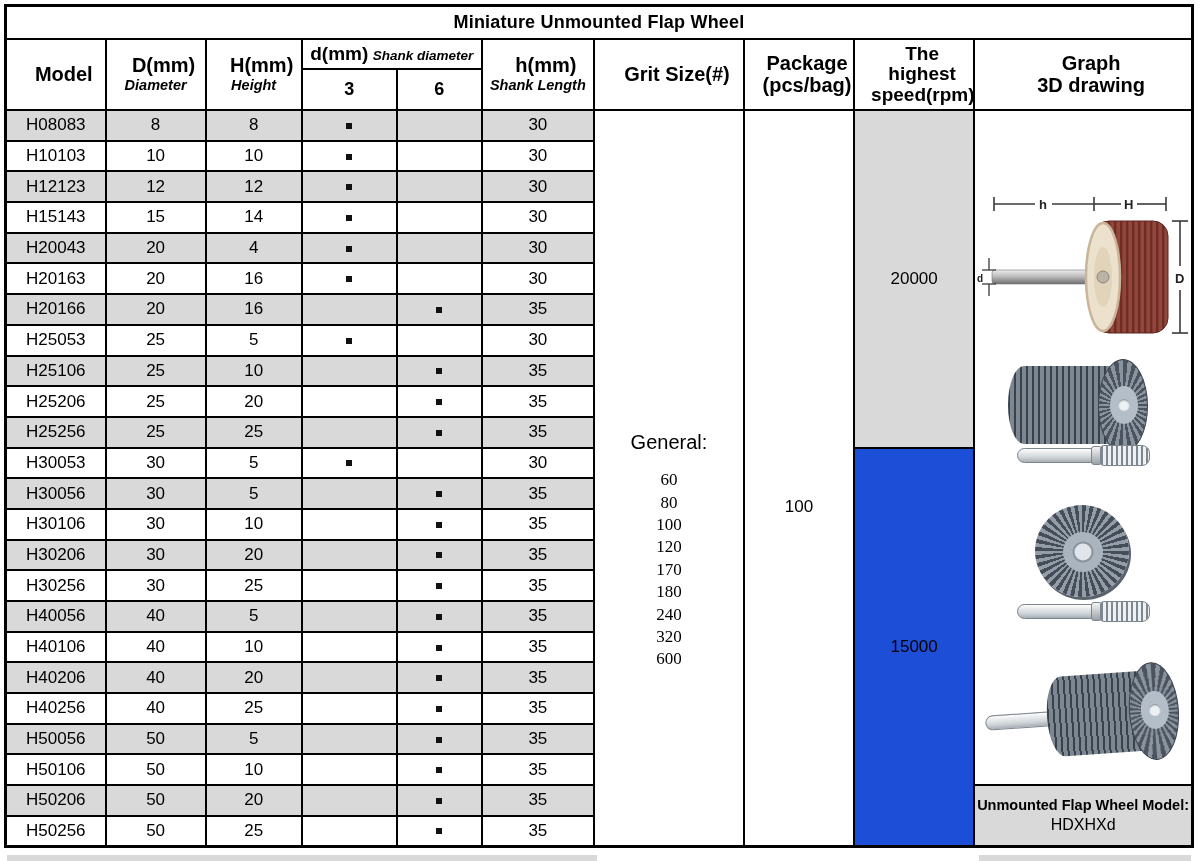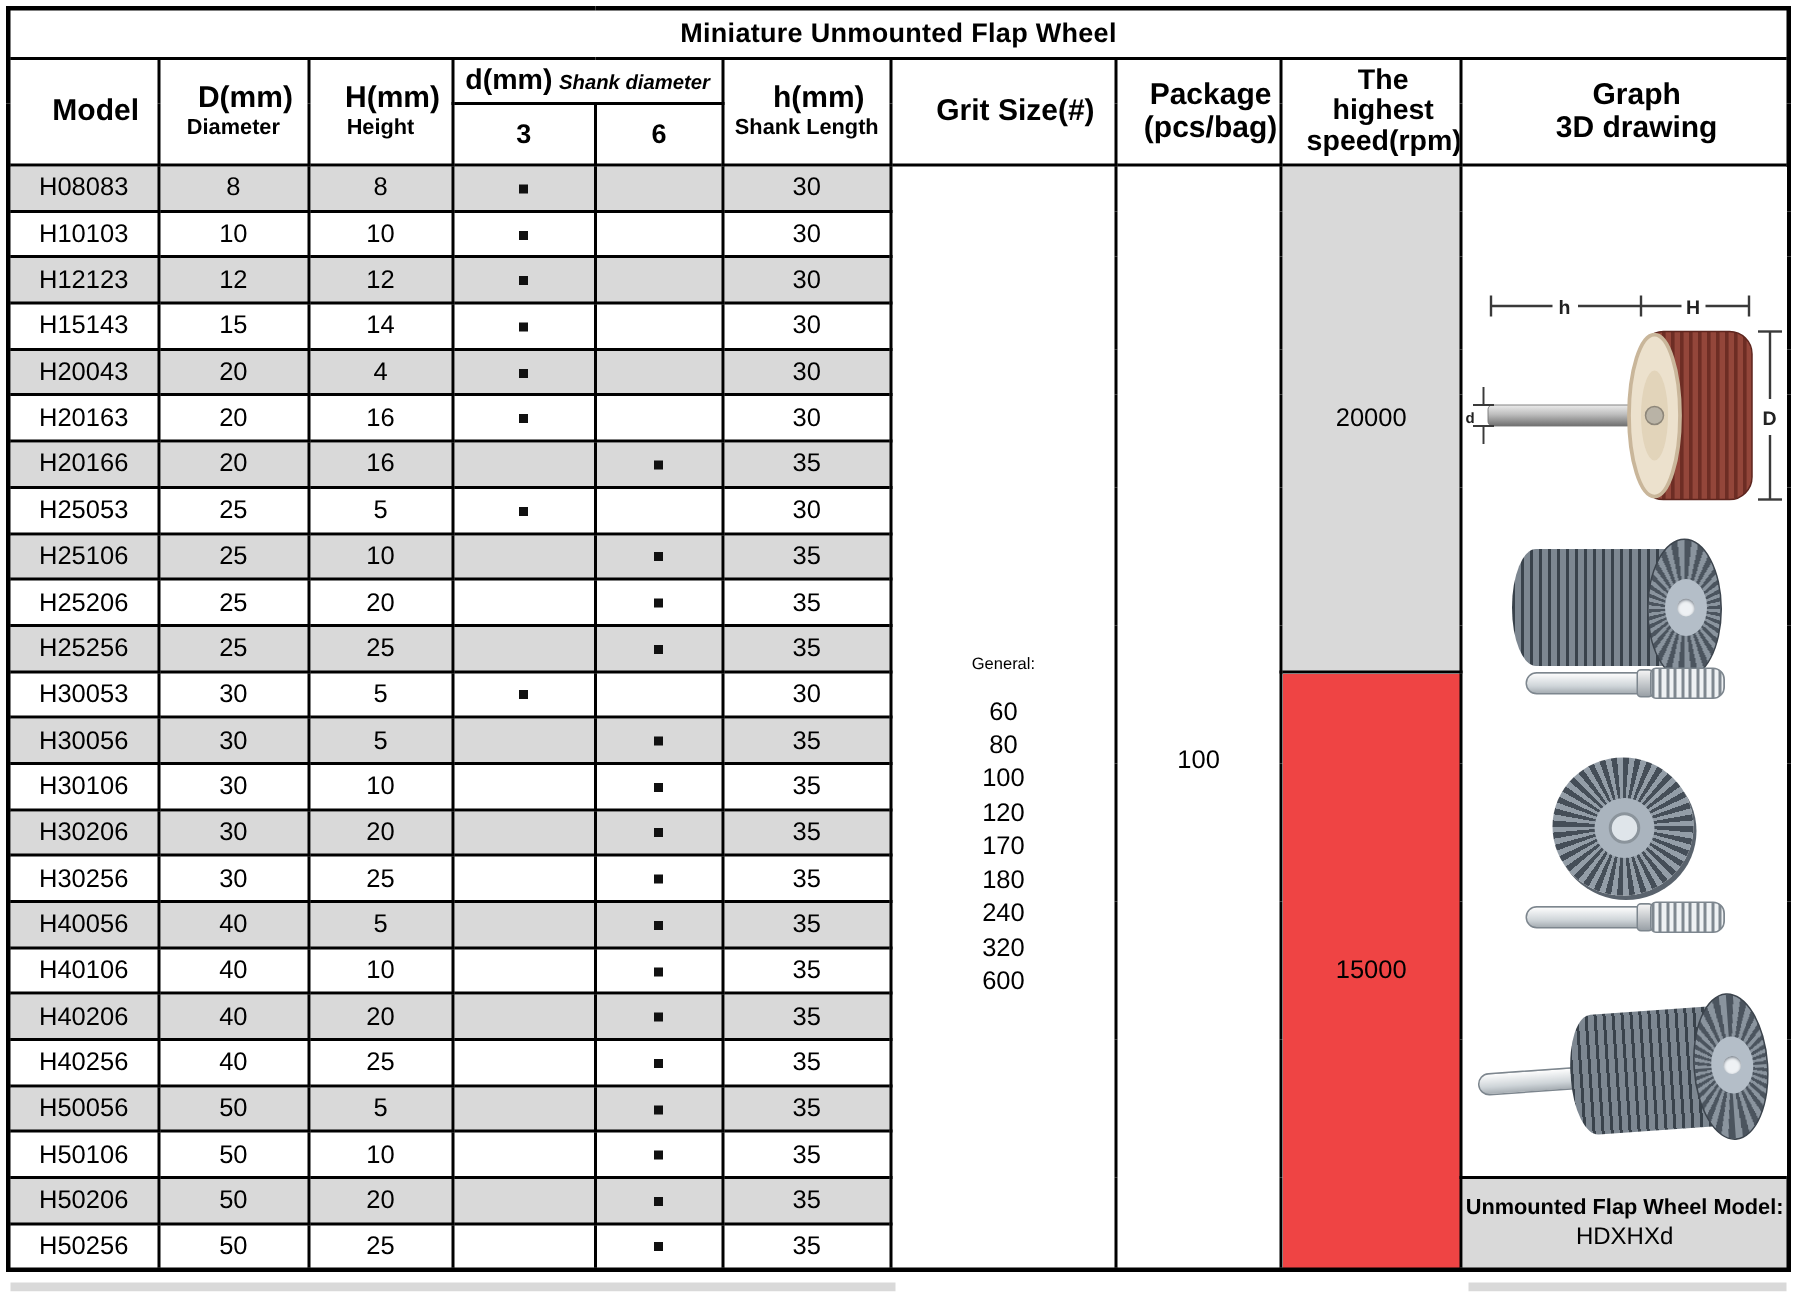--- a/index.html
+++ b/index.html
@@ -24,37 +24,37 @@
     border: 2px solid #000;
     padding: 0;
     text-align: center;
     vertical-align: middle;
     overflow: hidden;
   }
   .title-cell { height: 31px; font-size: 18px; font-weight: bold; letter-spacing: 0.2px; }
   .hr1 { height: 30px; }
   .hr2 { height: 41px; }
   .h-main { font-size: 20px; font-weight: bold; line-height: 1.08; margin-left: 16px; }
-  .h-sub  { font-size: 14.5px; font-weight: bold; line-height: 1.15; }
+  .h-sub  { font-size: 14.5px; font-weight: bold; line-height: 1.15; font-style: italic; }
   .shank-top-main { font-size: 19px; font-weight: bold; }
   .shank-top-sub  { font-size: 13.5px; font-weight: bold; font-style: italic; }
   .shank-opt { font-size: 18px; font-weight: bold; }
   tbody tr { height: 30.7px; }
   tbody td { font-size: 17px; }
   tr.alt td.rowcell { background: #d9d9d9; }
   .marker { display: inline-block; width: 6px; height: 6px; background: #111; vertical-align: middle; }
 
   .grit-cell { vertical-align: top; background: #fff; }
   .grit-inner { padding-top: 146px; }
-  .grit-label { font-size: 11px; margin-bottom: 15px; }
-  .grit-val { font-size: 17px; line-height: 22.4px; }
+  .grit-label { font-size: 20px; margin-bottom: 15px; }
+  .grit-val { font-size: 17px; line-height: 22.4px; font-family: Liberation Serif, serif; }
   .package-cell { background: #fff; }
   .package-val { font-size: 17px; padding-top: 58px; }
   .speed-high { background: #d9d9d9; font-size: 17px; }
-  .speed-low  { background: #ef4444; font-size: 17px; }
+  .speed-low  { background: #1d4ed8; font-size: 17px; }
 
   .graph-cell { position: relative; background: #fff; vertical-align: top; }
   .graph-cell .abs { position: absolute; left: 50%; transform: translateX(-50%); }
 
   .graph-label-cell { background: #d9d9d9; }
   .gl-line1 { font-size: 14.5px; font-weight: bold; line-height: 1.35; }
   .gl-line2 { font-size: 16px; line-height: 1.25; }
 
   
   .cyl-wrap { width: 150px; height: 92px; }

